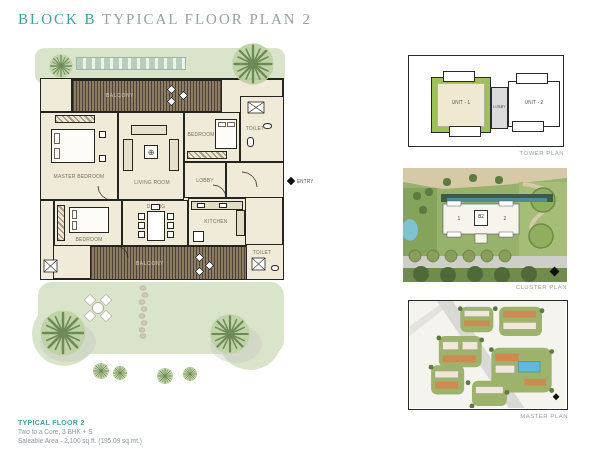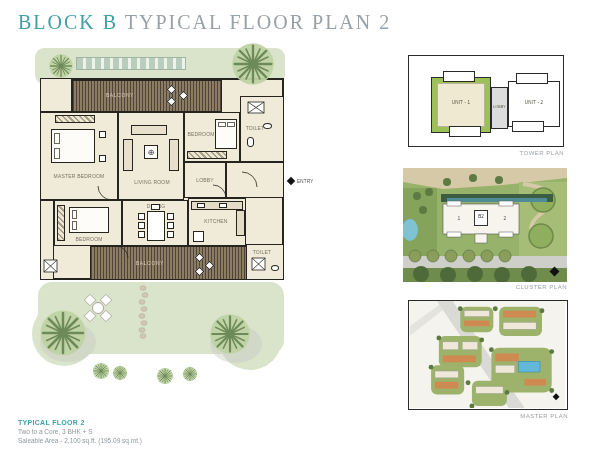--- a/index.html
+++ b/index.html
@@ -1,21 +1,21 @@
 <!DOCTYPE html>
 <html><head>
 <meta charset="utf-8">
 <style>
   html,body{margin:0;padding:0;background:#fff;}
   #app{position:relative;width:600px;height:460px;background:#ffffff;overflow:hidden;
        font-family:"Liberation Sans",sans-serif;}
   .abs{position:absolute;}
   
   .title{position:absolute;left:18px;top:11px;font-family:"Liberation Serif",serif;
-         font-size:20px;letter-spacing:2px;font-weight:400;}
+         font-size:15px;letter-spacing:2px;font-weight:400;}
   .title .blk{color:#3FA0A6;}
   .title .rest{color:#97A1A7;}
   
   .plan{position:absolute;left:40px;top:78px;width:244px;height:202px;
         background:#f0ebd8;border:2px solid #26241f;box-sizing:border-box;}
   .roombox{position:absolute;border:1px solid #26241f;box-sizing:border-box;background:#f0ebd8;}
   .deck{position:absolute;border:1.5px solid #26241f;box-sizing:border-box;
         background:repeating-linear-gradient(90deg,#4f4438 0 1px,#8c7c64 1px 3px);}
   .hatch{position:absolute;border:1px solid #26241f;box-sizing:border-box;
          background:repeating-linear-gradient(45deg,#a79f8a 0 1.5px,#ece6d3 1.5px 4px);}

